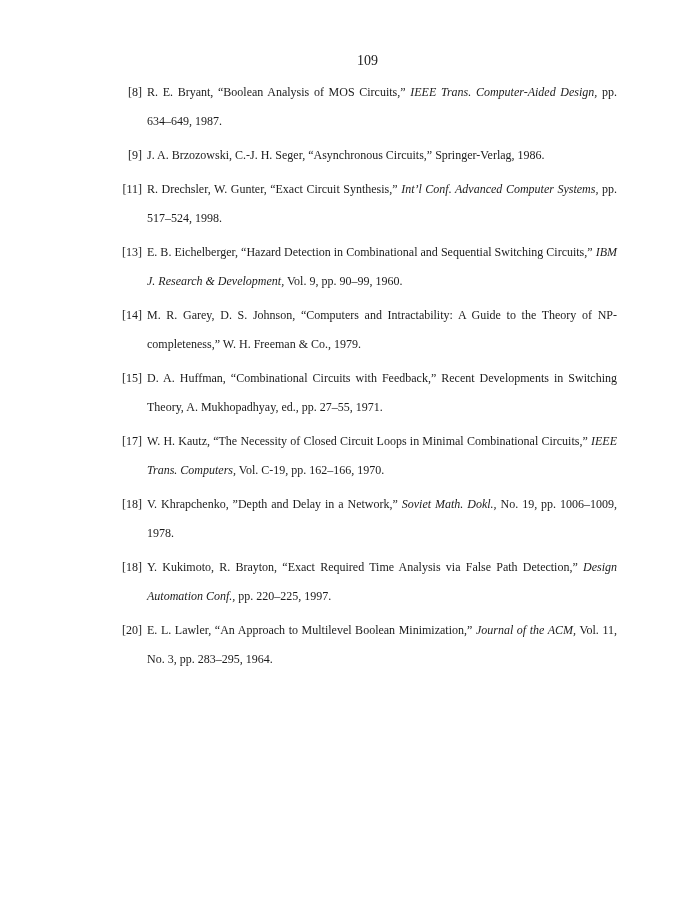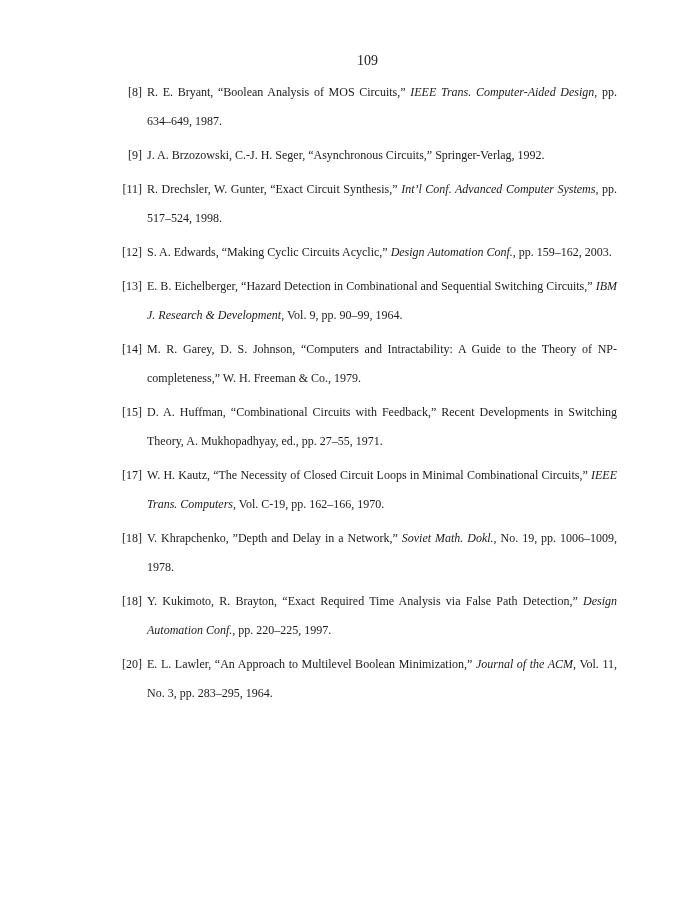--- a/index.html
+++ b/index.html
@@ -50,24 +50,23 @@
     font-style: italic;
   }
 </style>
 </head>
 <body>
 
 <div class="page">
   <div class="page-number">109</div>
   <div class="refs">
       <div class="ref"><span class="ref-label">[8]</span><span class="ref-part">R. E. Bryant, “Boolean Analysis of MOS Circuits,” </span><span class="ref-part italic">IEEE Trans. Computer-Aided Design,</span><span class="ref-part"> pp. 634–649, 1987.</span></div>
-      <div class="ref"><span class="ref-label">[9]</span><span class="ref-part">J. A. Brzozowski, C.-J. H. Seger, “Asynchronous Circuits,” Springer-Verlag, 1992.</span></div>
+      <div class="ref"><span class="ref-label">[9]</span><span class="ref-part">J. A. Brzozowski, C.-J. H. Seger, “Asynchronous Circuits,” Springer-Verlag, 1986.</span></div>
       <div class="ref"><span class="ref-label">[11]</span><span class="ref-part">R. Drechsler, W. Gunter, “Exact Circuit Synthesis,” </span><span class="ref-part italic">Int’l Conf. Advanced Computer Systems,</span><span class="ref-part"> pp. 517–524, 1998.</span></div>
-      <div class="ref"><span class="ref-label">[12]</span><span class="ref-part">S. A. Edwards, “Making Cyclic Circuits Acyclic,” </span><span class="ref-part italic">Design Automation Conf.,</span><span class="ref-part"> pp. 159–162, 2003.</span></div>
-      <div class="ref"><span class="ref-label">[13]</span><span class="ref-part">E. B. Eichelberger, “Hazard Detection in Combinational and Sequential Switching Circuits,” </span><span class="ref-part italic">IBM J. Research &amp; Development,</span><span class="ref-part"> Vol. 9, pp. 90–99, 1964.</span></div>
+      <div class="ref"><span class="ref-label">[13]</span><span class="ref-part">E. B. Eichelberger, “Hazard Detection in Combinational and Sequential Switching Circuits,” </span><span class="ref-part italic">IBM J. Research &amp; Development,</span><span class="ref-part"> Vol. 9, pp. 90–99, 1960.</span></div>
       <div class="ref"><span class="ref-label">[14]</span><span class="ref-part">M. R. Garey, D. S. Johnson, “Computers and Intractability: A Guide to the Theory of NP-completeness,” W. H. Freeman &amp; Co., 1979.</span></div>
       <div class="ref"><span class="ref-label">[15]</span><span class="ref-part">D. A. Huffman, “Combinational Circuits with Feedback,” Recent Developments in Switching Theory, A. Mukhopadhyay, ed., pp. 27–55, 1971.</span></div>
       <div class="ref"><span class="ref-label">[17]</span><span class="ref-part">W. H. Kautz, “The Necessity of Closed Circuit Loops in Minimal Combinational Circuits,” </span><span class="ref-part italic">IEEE Trans. Computers,</span><span class="ref-part"> Vol. C-19, pp. 162–166, 1970.</span></div>
       <div class="ref"><span class="ref-label">[18]</span><span class="ref-part">V. Khrapchenko, ”Depth and Delay in a Network,” </span><span class="ref-part italic">Soviet Math. Dokl.,</span><span class="ref-part"> No. 19, pp. 1006–1009, 1978.</span></div>
       <div class="ref"><span class="ref-label">[18]</span><span class="ref-part">Y. Kukimoto, R. Brayton, “Exact Required Time Analysis via False Path Detection,” </span><span class="ref-part italic">Design Automation Conf.,</span><span class="ref-part"> pp. 220–225, 1997.</span></div>
       <div class="ref"><span class="ref-label">[20]</span><span class="ref-part">E. L. Lawler, “An Approach to Multilevel Boolean Minimization,” </span><span class="ref-part italic">Journal of the ACM,</span><span class="ref-part"> Vol. 11, No. 3, pp. 283–295, 1964.</span></div>
     </div>
 </div>
 
 </body></html>

